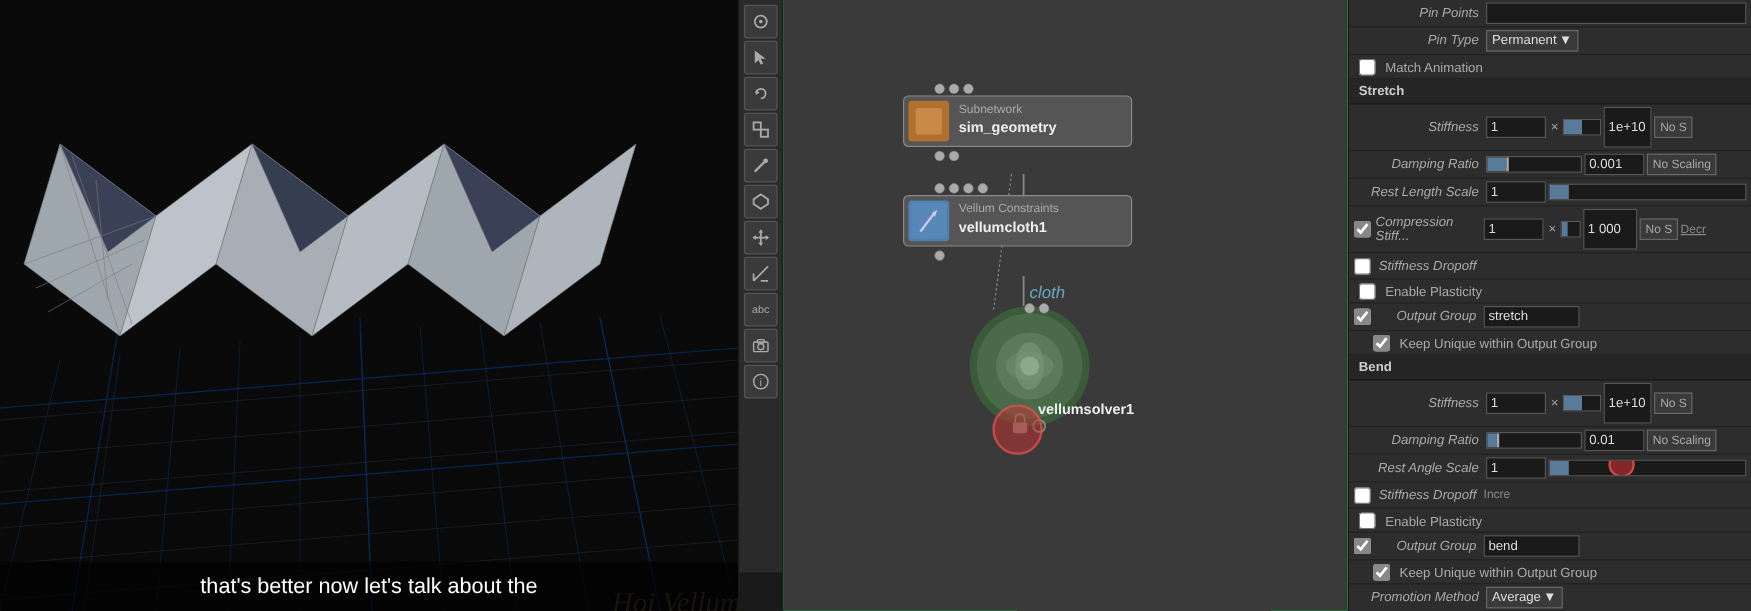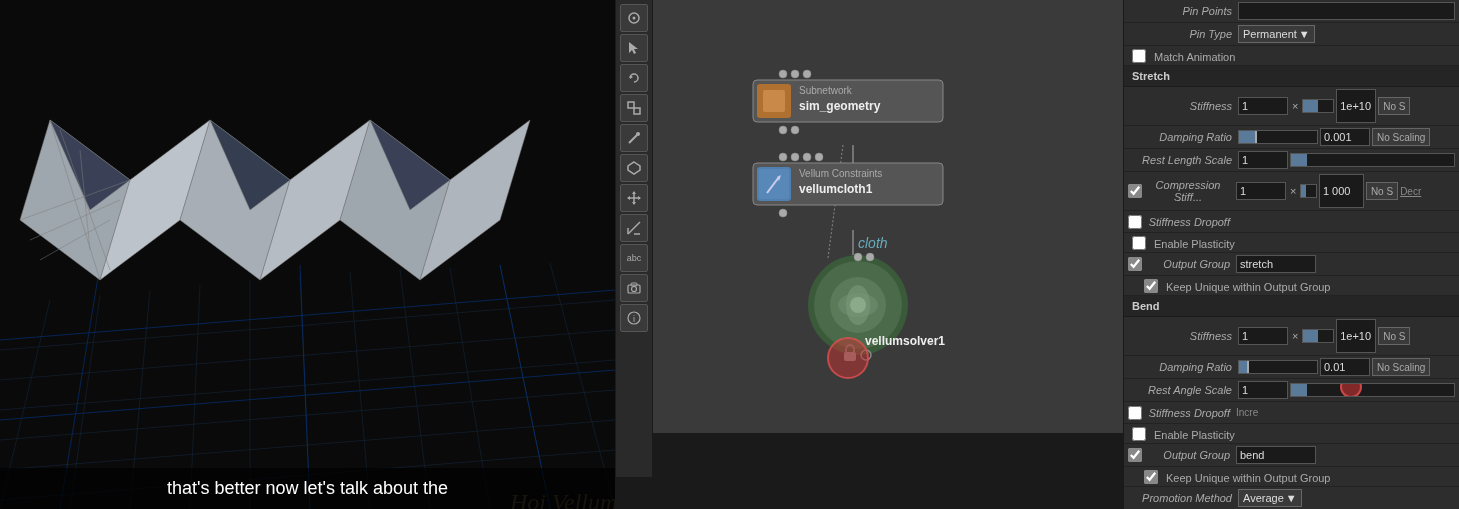--- a/index.html
+++ b/index.html
@@ -68,21 +68,21 @@
       align-items: center;
       justify-content: center;
       cursor: pointer;
       color: #ccc;
       font-size: 12px;
     }
 
     
     #node-graph {
       width: 470px;
-      height: 433px;
+      height: 509px;
       background: #22c55e;
       position: relative;
       flex-shrink: 0;
       overflow: hidden;
     }
 
     
     #properties {
       flex: 1;
       height: 509px;
@@ -499,21 +499,21 @@
     <div class="prop-slider-container">
       <input type="text" class="prop-input" value="1" style="">
       <div class="prop-slider">
         <div class="prop-slider-fill" style="width:10%;"></div>
       </div>
     </div>
   </div>
 
   <div class="prop-row">
     <input type="checkbox" class="prop-checkbox" checked="" style="">
-    <span class="prop-label" style="width:90px; text-align:center;">Compression Stiff...</span>
+    <span class="prop-label" style="width:90px; text-align:left;">Compression Stiff...</span>
     <div class="prop-slider-container">
       <input type="text" class="prop-input" value="1" style="">
       <span class="prop-operator">×</span>
       <div class="prop-slider" style="flex:0.3;">
         <div class="prop-slider-fill" style="width:30%;"></div>
       </div>
       <div class="prop-value-box" style="width:45px;">
         <span>1 000</span>
       </div>
       <button class="no-scaling-btn">

